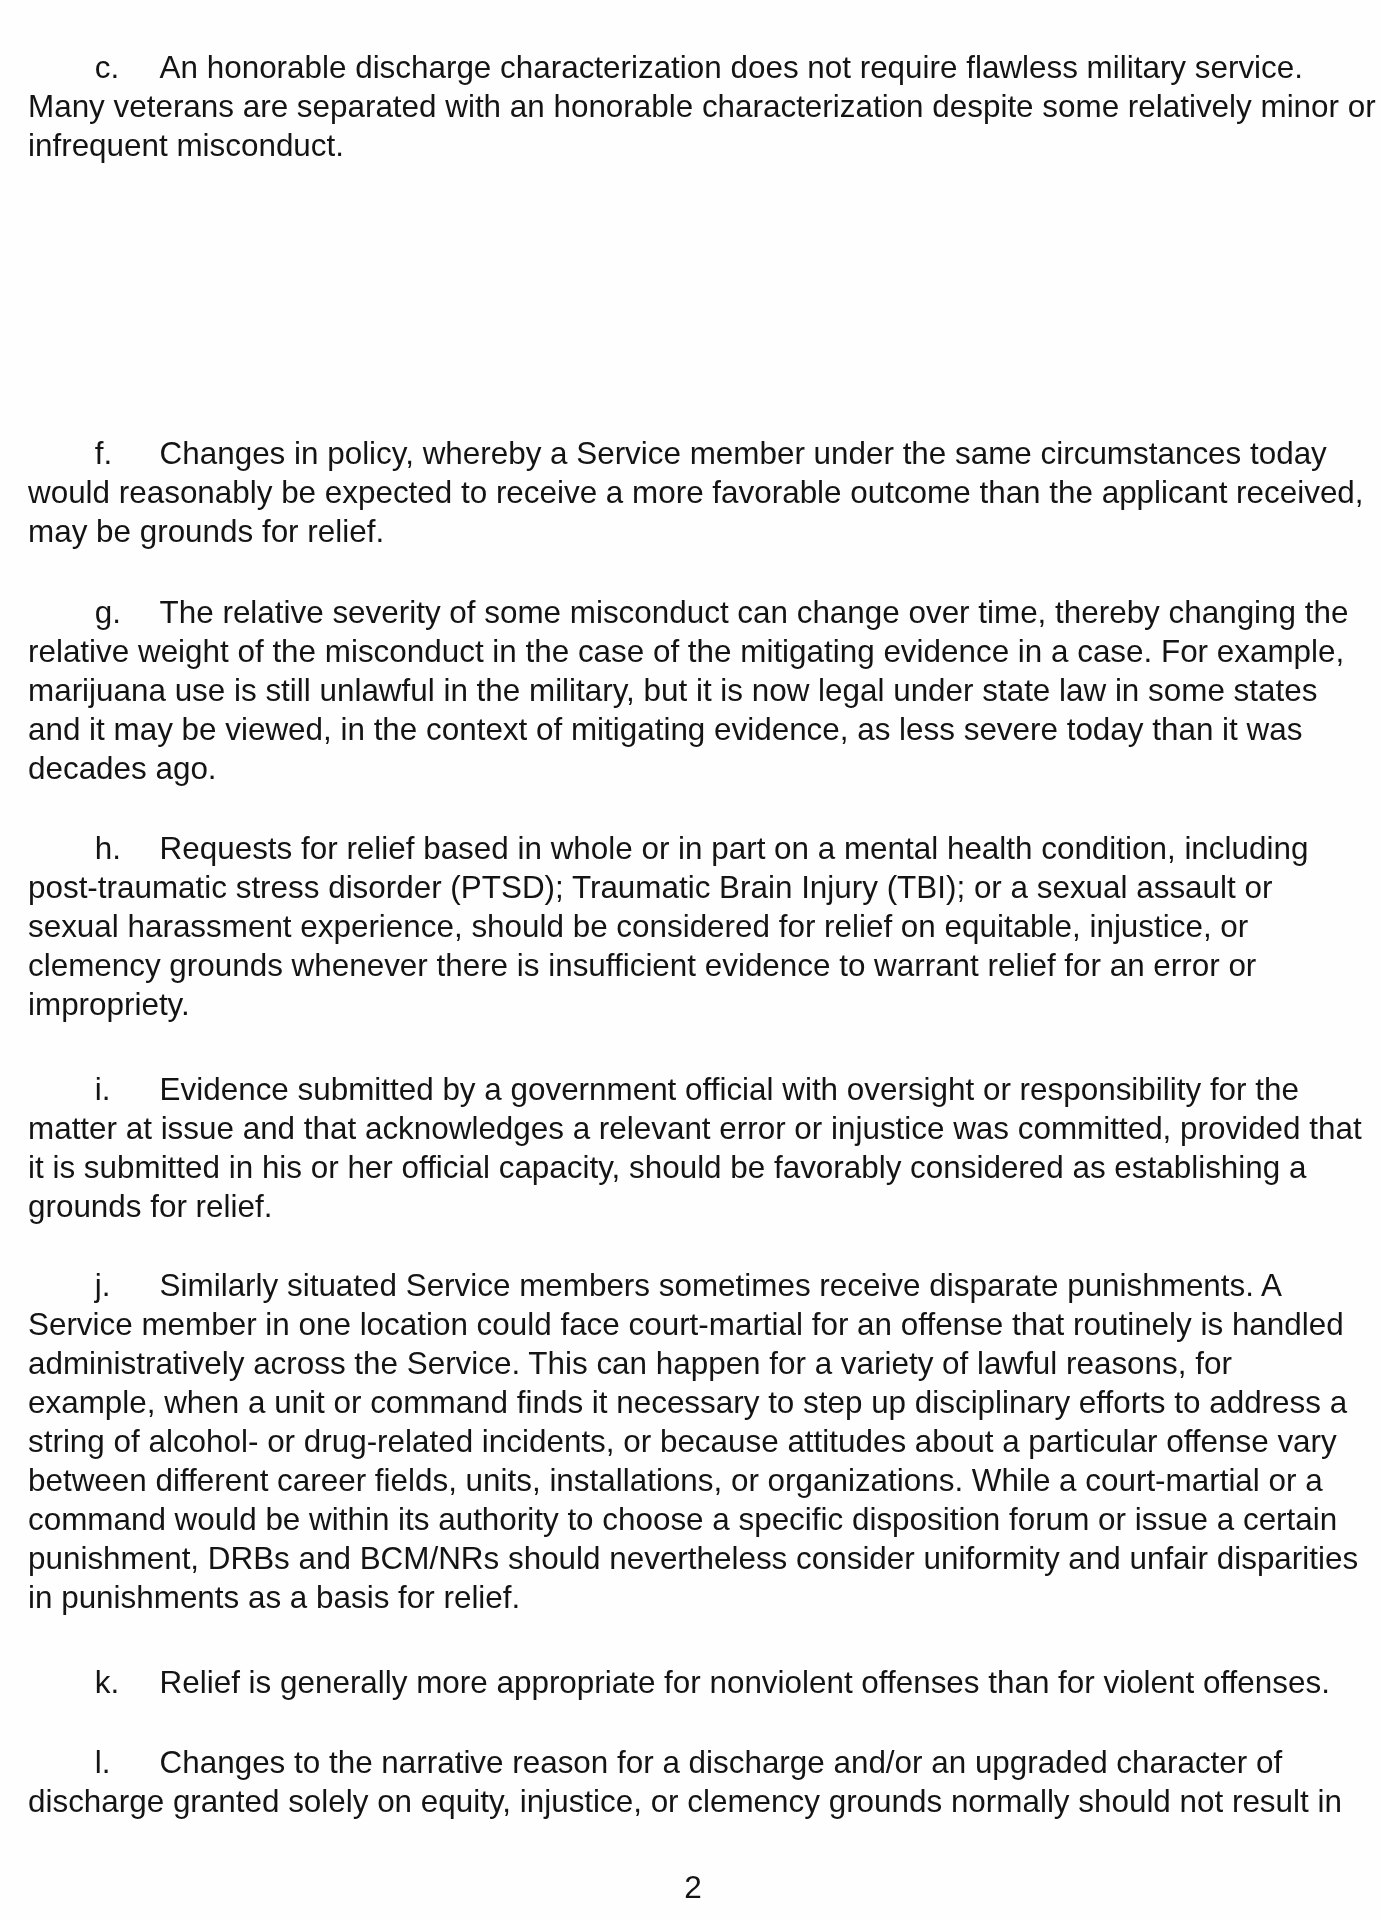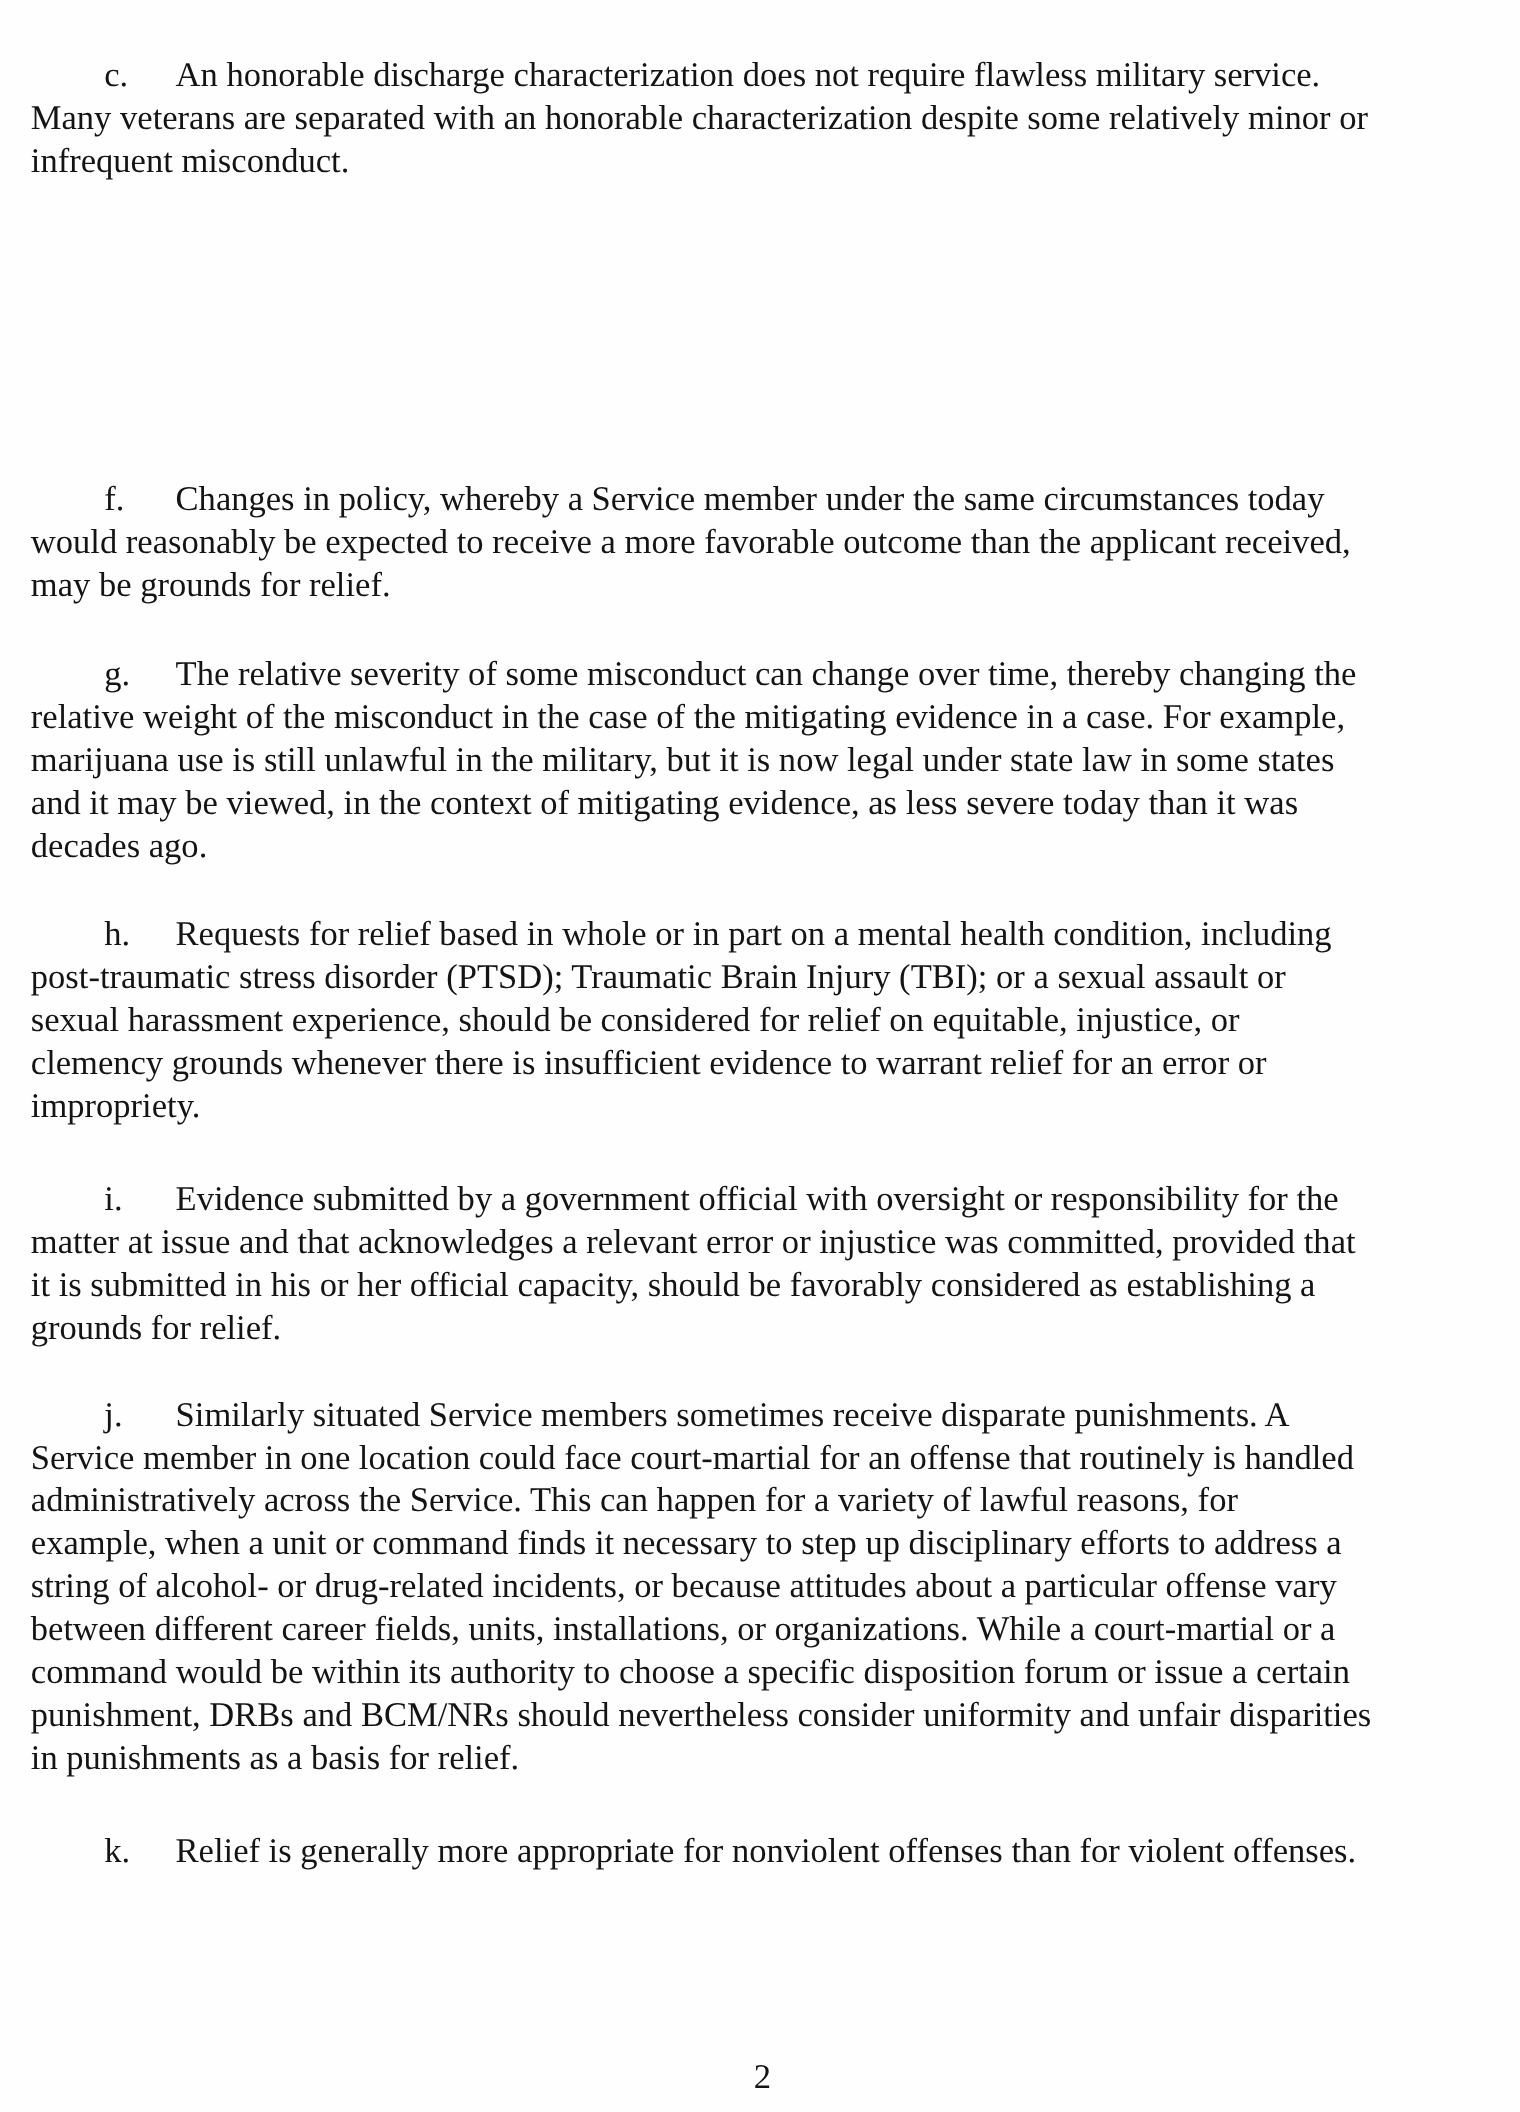--- a/index.html
+++ b/index.html
@@ -1,20 +1,20 @@
 <!DOCTYPE html>
 <html><head>
 <meta charset="utf-8">
 <style>
   html, body { margin: 0; padding: 0; background: #ffffff; }
   body { width: 1382px; height: 1920px; position: relative; overflow: hidden; }
   .page {
     position: absolute; left: 0; top: 0; width: 1382px; height: 1920px;
     background: #fefefe;
-    font-family: Liberation Serif, serif;
+    font-family: Liberation Sans, sans-serif;
     color: #141414;
     font-size: 31.5px;
   }
   .para { position: absolute; left: 28px; width: 1340px; }
   .line { display: block; height: 39px; line-height: 39px; white-space: nowrap; }
   .first { padding-left: 67px; }
   .enum { display: inline-block; width: 65px; }
   .page-number {
     position: absolute; top: 1868px; left: 681px; width: 24px; text-align: center;
     font-size: 31.5px; line-height: 39px;
@@ -71,15 +71,19 @@
     <span class="line" style="transform-origin: left center; transform: scaleX(0.997);">between different career fields, units, installations, or organizations.  While a court-martial or a</span>
     <span class="line" style="transform-origin: left center; transform: scaleX(0.997);">command would be within its authority to choose a specific disposition forum or issue a certain</span>
     <span class="line" style="transform-origin: left center; transform: scaleX(0.997);">punishment, DRBs and BCM/NRs should nevertheless consider uniformity and unfair disparities</span>
     <span class="line" style="transform-origin: left center; transform: scaleX(0.997);">in punishments as a basis for relief.</span>
   </div>
 
   <div class="para" style="top:1663px">
     <span class="line first" style="transform-origin: left center; transform: scaleX(0.997);"><span class="enum">k.</span><span>Relief is generally more appropriate for nonviolent offenses than for violent offenses.</span></span>
   </div>
 
+  <div class="para" style="top:1743px">
+    <span class="line first" style="transform-origin: left center; transform: scaleX(0.997);"><span class="enum">l.</span><span>Changes to the narrative reason for a discharge and/or an upgraded character of</span></span>
+    <span class="line" style="transform-origin: left center; transform: scaleX(0.997);">discharge granted solely on equity, injustice, or clemency grounds normally should not result in</span>
+  </div>
 
   <div class="page-number">2</div>
 </div>
 
 </body></html>

